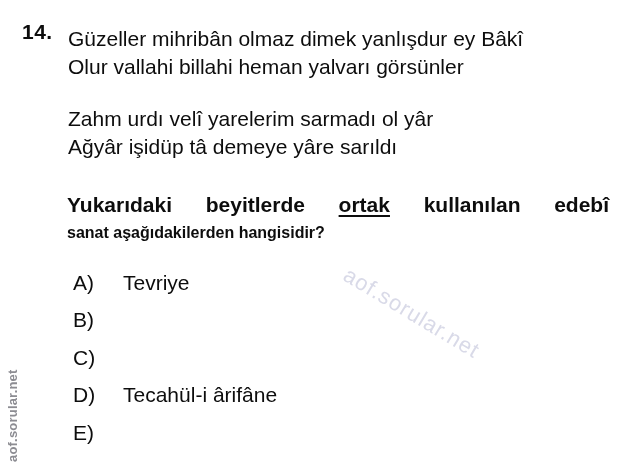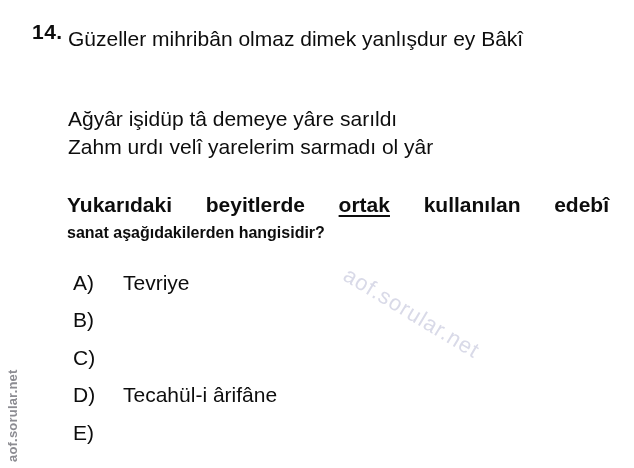--- a/index.html
+++ b/index.html
@@ -6,21 +6,21 @@
   body {
     width: 634px; height: 468px; overflow: hidden;
     background: #ffffff;
     font-family: "Liberation Sans", "DejaVu Sans", sans-serif;
     color: #0d0d0d;
     position: relative;
   }
   .abs { position: absolute; }
 
   #q-number {
-    left: 32px; top: 18px;
+    left: 22px; top: 18px;
     font-size: 21px; font-weight: bold; line-height: 28px;
     letter-spacing: 0.5px;
   }
   .verse {
     left: 68px;
     font-size: 21px; line-height: 28px;
     white-space: nowrap;
   }
   #verse1 { top: 25px; }
   #verse2 { top: 105px; }
@@ -68,25 +68,26 @@
 <body style="color: rgb(13, 13, 13); background: rgb(255, 255, 255);">
 
 <div class="abs" id="wm-diagonal" style="color: rgb(217, 218, 232);">aof.sorular.net</div>
 
 <div class="abs" id="wm-vertical" style="color: rgb(140, 140, 146);">aof.sorular.net</div>
 
 <div class="abs" id="q-number">14.</div>
 
 <div class="abs verse" id="verse1">
   <div>Güzeller mihribân olmaz dimek yanlışdur ey Bâkî</div>
+  <div>Olur vallahi billahi heman yalvarı görsünler</div>
 </div>
 
 <div class="abs verse" id="verse2">
+  <div>Zahm urdı velî yarelerim sarmadı ol yâr</div>
   <div>Ağyâr işidüp tâ demeye yâre sarıldı</div>
-  <div>Zahm urdı velî yarelerim sarmadı ol yâr</div>
 </div>
 
 <div class="abs" id="stem-line1">
   <span>Yukarıdaki beyitlerde</span>
   <span class="u-word">ortak</span>
   <span>kullanılan edebî</span>
 </div>
 
 <div class="abs" id="stem-line2">sanat aşağıdakilerden hangisidir?</div>
 

